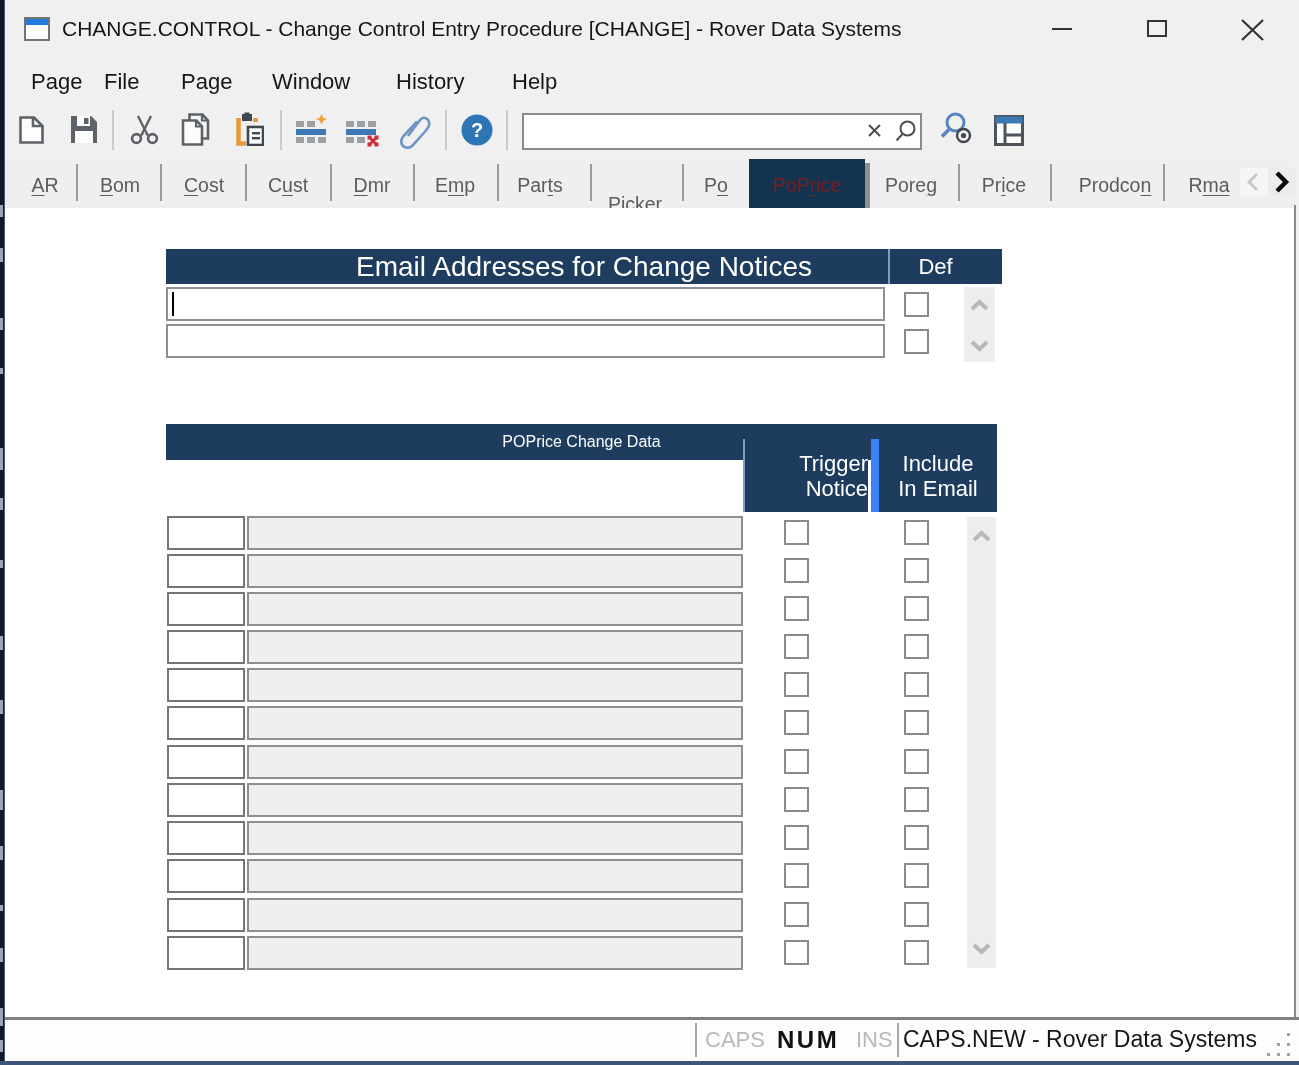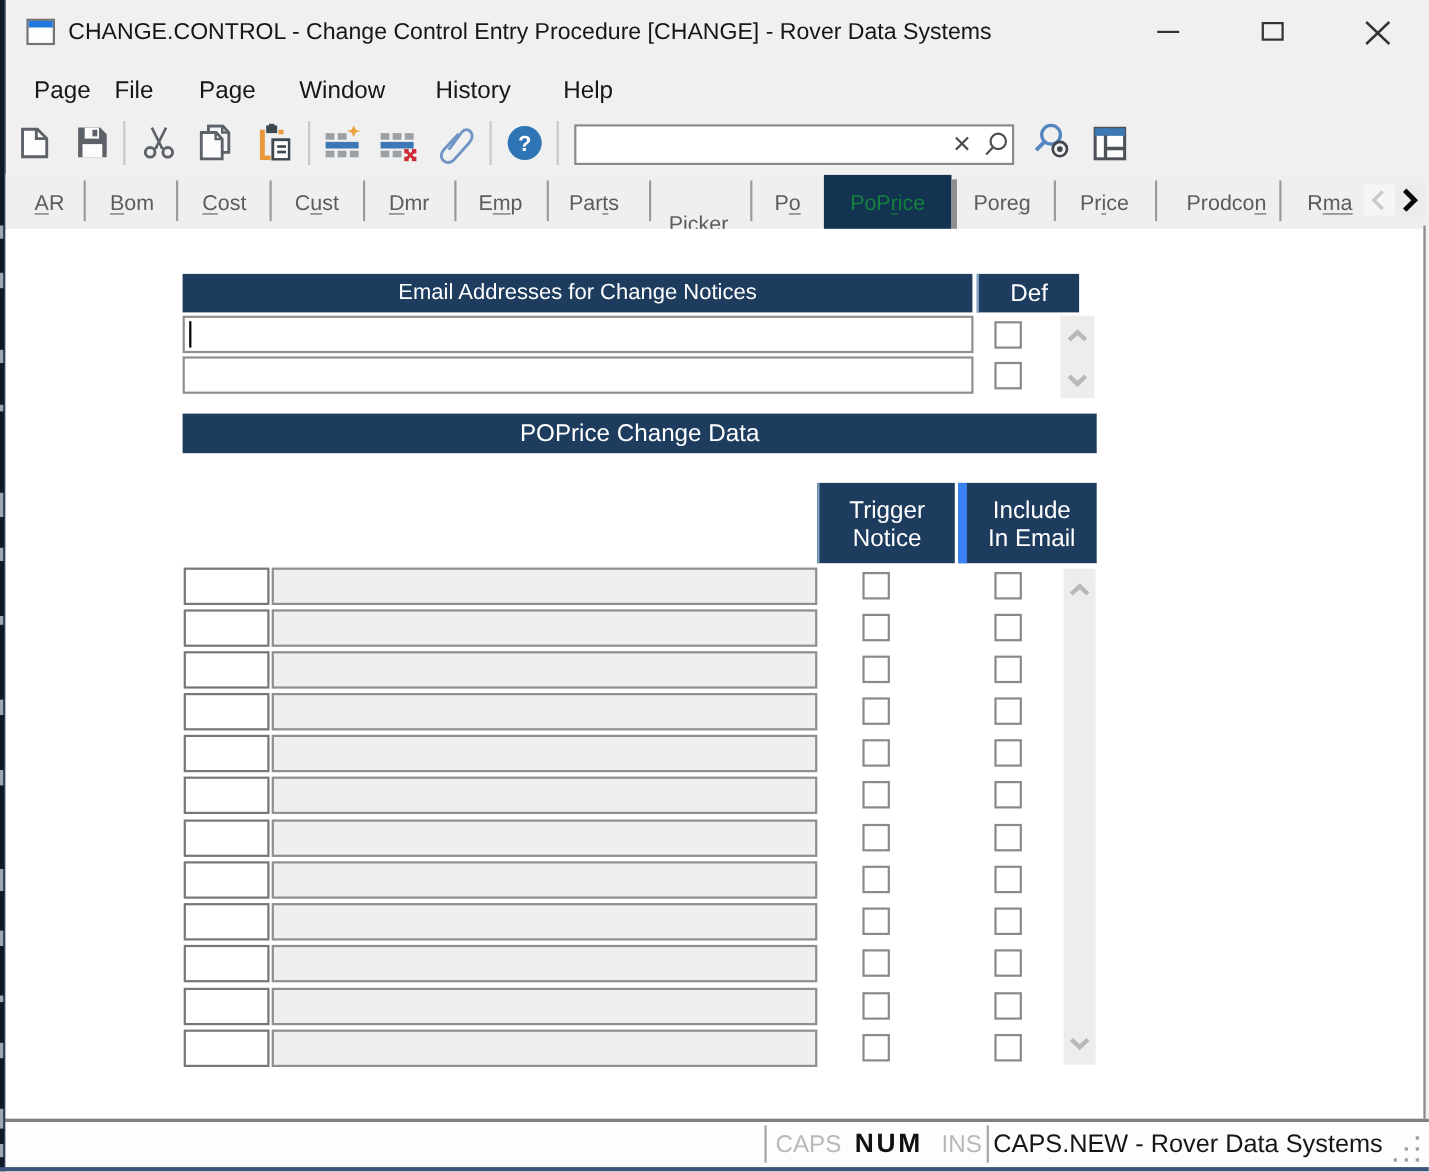--- a/index.html
+++ b/index.html
@@ -179,53 +179,53 @@
   <div class="abs tab" style="left:120px;"><span class="u">B</span>om</div>
   <div class="abs tab" style="left:204px;"><span class="u">C</span>ost</div>
   <div class="abs tab" style="left:288px;">C<span class="u">u</span>st</div>
   <div class="abs tab" style="left:372px;"><span class="u">D</span>mr</div>
   <div class="abs tab" style="left:455px;">E<span class="u">m</span>p</div>
   <div class="abs tab" style="left:540px;">Par<span class="u">t</span>s</div>
   <div class="abs tab" style="left:635px;margin-top:19px;">Pic<span class="u">k</span>er</div>
   <div class="abs tab" style="left:716px;">P<span class="u">o</span></div>
   <div class="abs" style="left:749px;top:159px;width:116px;height:50px;background:#123450;"></div>
   <div class="abs" style="left:865px;top:163px;width:5px;height:46px;background:#8f8f8f;"></div>
-  <div class="abs tab" style="left:807px;color:#15803d;">PoP<span class="u">r</span>ice</div>
+  <div class="abs tab" style="left:807px;color:#7f1d1d;">PoP<span class="u">r</span>ice</div>
   <div class="abs tab" style="left:911px;">Pore<span class="u">g</span></div>
   <div class="abs tab" style="left:1004px;">Pr<span class="u">i</span>ce</div>
   <div class="abs tab" style="left:1115px;">Prodco<span class="u">n</span></div>
   <div class="abs tab" style="left:1209px;">R<span class="u">ma</span></div>
   <div class="abs" style="left:1240px;top:168px;width:28px;height:28px;background:#f5f5f5;"></div>
   <svg class="abs" style="left:1240px;top:168px;" width="28" height="28">
       <path d="M17 6 L9 14 L17 22" fill="none" stroke="#c8c8c8" stroke-width="3"></path>
     </svg>
   <div class="abs" style="left:1269px;top:168px;width:28px;height:28px;background:#ececec;"></div>
   <svg class="abs" style="left:1269px;top:168px;" width="28" height="28">
       <path d="M8 5 L17 14 L8 23" fill="none" stroke="#0a0a0a" stroke-width="4.4"></path>
     </svg>
 
   <div class="abs" style="left:5px;top:208px;width:1289px;height:809px;background:#ffffff;"></div>
   <div class="abs" style="left:1294px;top:205px;width:2px;height:812px;background:#8a8a8a;"></div>
 
-  <div class="abs navy hdrtxt" style="left:166px;top:249px;width:718px;height:35px;font-size:20px;line-height:35px;">Email Addresses for Change Notices</div>
+  <div class="abs navy hdrtxt" style="left:166px;top:249px;width:836px;height:35px;font-size:28px;line-height:35px;">Email Addresses for Change Notices</div>
   <div class="abs navy hdrtxt" style="left:888px;top:249px;width:93px;height:35px;font-size:22px;line-height:35px;border-left:2px solid #7da0c2;">Def</div>
   <div class="abs einput" style="top:287px;"></div>
   <div class="abs" style="left:172px;top:292px;width:2px;height:24px;background:#000;"></div>
   <div class="abs einput" style="top:324px;"></div>
   <div class="abs cbx" style="left:904px;top:292px;"></div>
   <div class="abs cbx" style="left:904px;top:329px;"></div>
   <div class="abs" style="left:964px;top:287px;width:31px;height:75px;background:#ededed;"></div>
   <svg class="abs" style="left:964px;top:287px;" width="31" height="75">
     <path d="M8 22 L15.5 15 L23 22" fill="none" stroke="#b8b8b8" stroke-width="4"></path>
     <path d="M8 55 L15.5 62 L23 55" fill="none" stroke="#b8b8b8" stroke-width="4"></path>
   </svg>
 
-  <div class="abs navy hdrtxt" style="left:166px;top:376px;width:831px;height:36px;font-size:22px;line-height:36px;">POPrice Change Data</div>
+  <div class="abs navy hdrtxt" style="left:166px;top:424px;width:831px;height:36px;font-size:16px;line-height:36px;">POPrice Change Data</div>
   <div class="abs navy hdrtxt" style="left:743px;top:439px;width:125px;height:73px;font-size:22px;line-height:25px;border-left:2px solid #7da0c2;">
-      <div style="margin-top:12px;">Trigger<br>Notice</div>
+      <div style="margin-top:12px;text-align:right;">Trigger<br>Notice</div>
     </div>
   <div class="abs navy hdrtxt" style="left:871px;top:439px;width:126px;height:73px;font-size:22px;line-height:25px;border-left:8px solid #3b82f6;">
       <div style="margin-top:12px;">Include<br>In Email</div>
     </div>
   <div class="abs sbox" style="top:516px;"></div>
   <div class="abs gbox" style="top:516px;"></div>
   <div class="abs cbx" style="left:784px;top:520px;"></div>
   <div class="abs cbx" style="left:904px;top:520px;"></div>
   <div class="abs sbox" style="top:554px;"></div>
   <div class="abs gbox" style="top:554px;"></div>

